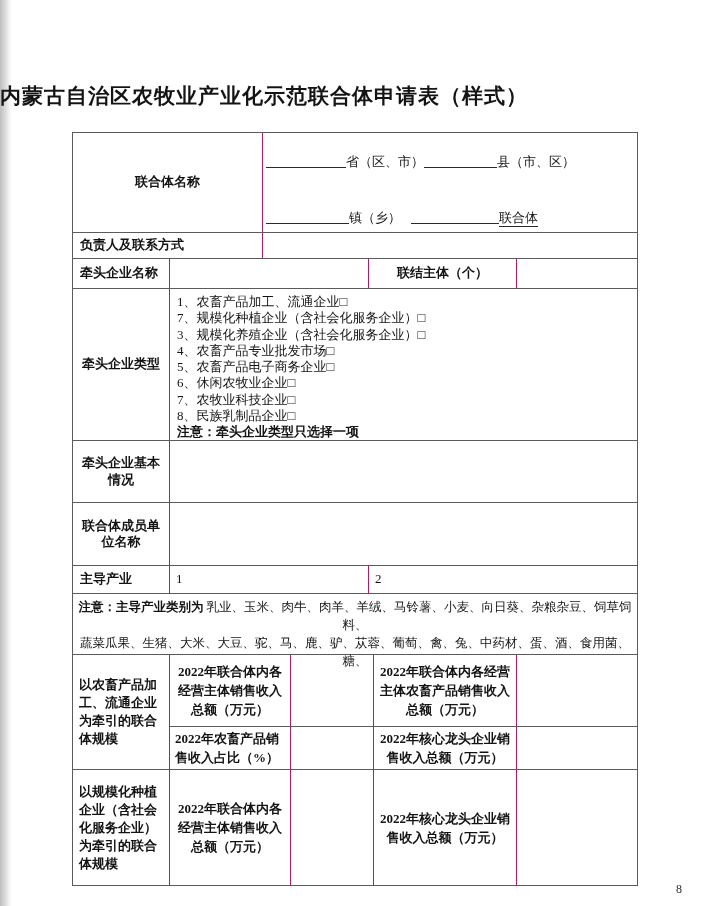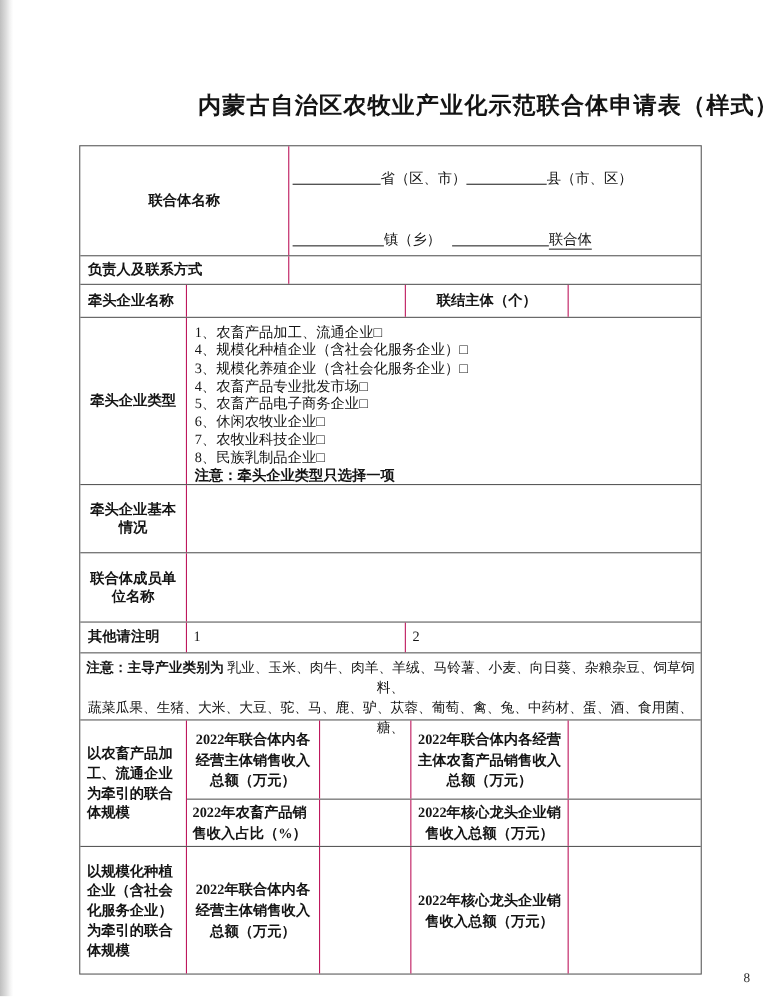--- a/index.html
+++ b/index.html
@@ -1,20 +1,20 @@
 <!DOCTYPE html>
 <html><head>
 <meta charset="utf-8">
 <style>
   html,body{margin:0;padding:0;background:#ffffff;}
   #page{position:relative;width:708px;height:906px;background:#ffffff;overflow:hidden;
         font-family:"Liberation Serif","DejaVu Serif",serif;color:#141414;}
   #edge{position:absolute;left:0;top:0;width:12px;height:906px;
         background:linear-gradient(to right,#bfbfbf 0%,#dcdcdc 45%,#f2f2f2 75%,#ffffff 100%);}
-  #title{position:absolute;left:0;top:82px;width:708px;text-align:right;
+  #title{position:absolute;left:0;top:82px;width:708px;text-align:left;
          font-size:21px;font-weight:bold;letter-spacing:1px;}
   #tbl{position:absolute;left:72px;top:132px;width:566px;border:1px solid #5a5a5a;
        background:#fff;box-sizing:border-box;font-size:13px;line-height:1.25;}
   .row{display:flex;border-bottom:1px solid #5a5a5a;box-sizing:border-box;}
   .row:last-child{border-bottom:none;}
   .cell{border-right:1px solid #be185d;box-sizing:border-box;position:relative;}
   .cell:last-child{border-right:none;}
   .lab{font-weight:bold;display:flex;align-items:center;justify-content:center;
        text-align:center;padding:0 4px;}
   .lab-left{font-weight:bold;display:flex;align-items:center;padding-left:7px;}
@@ -81,21 +81,21 @@
       <div class="cell lab-left wB">牵头企业名称</div>
       <div class="cell w199 val"></div>
       <div class="cell lab w148">联结主体（个）</div>
       <div class="cell fx val"></div>
     </div>
 
     <div class="row r4">
       <div class="cell lab wB">牵头企业类型</div>
       <div class="cell fx list">
         <div>1、农畜产品加工、流通企业□</div>
-        <div>4、规模化种植企业（含社会化服务企业）□</div>
+        <div>7、规模化种植企业（含社会化服务企业）□</div>
         <div>3、规模化养殖企业（含社会化服务企业）□</div>
         <div>4、农畜产品专业批发市场□</div>
         <div>5、农畜产品电子商务企业□</div>
         <div>6、休闲农牧业企业□</div>
         <div>7、农牧业科技企业□</div>
         <div>8、民族乳制品企业□</div>
         <div class="bold">注意：牵头企业类型只选择一项</div>
       </div>
     </div>
 
@@ -103,21 +103,21 @@
       <div class="cell lab wB">牵头企业基本情况</div>
       <div class="cell fx val"></div>
     </div>
 
     <div class="row r6">
       <div class="cell lab wB">联合体成员单位名称</div>
       <div class="cell fx val"></div>
     </div>
 
     <div class="row r7">
-      <div class="cell lab-left wB">其他请注明</div>
+      <div class="cell lab-left wB">主导产业</div>
       <div class="cell w199 val">1</div>
       <div class="cell fx val">2</div>
     </div>
 
     <div class="row r8">
       <div class="cell fx" id="noteCell">
         <div><span class="bold">注意：主导产业类别为</span><span> </span><span>乳业、玉米、肉牛、肉羊、羊绒、马铃薯、小麦、向日葵、杂粮杂豆、饲草饲料、</span></div>
         <div>蔬菜瓜果、生猪、大米、大豆、驼、马、鹿、驴、苁蓉、葡萄、禽、兔、中药材、蛋、酒、食用菌、糖、</div>
       </div>
     </div>

